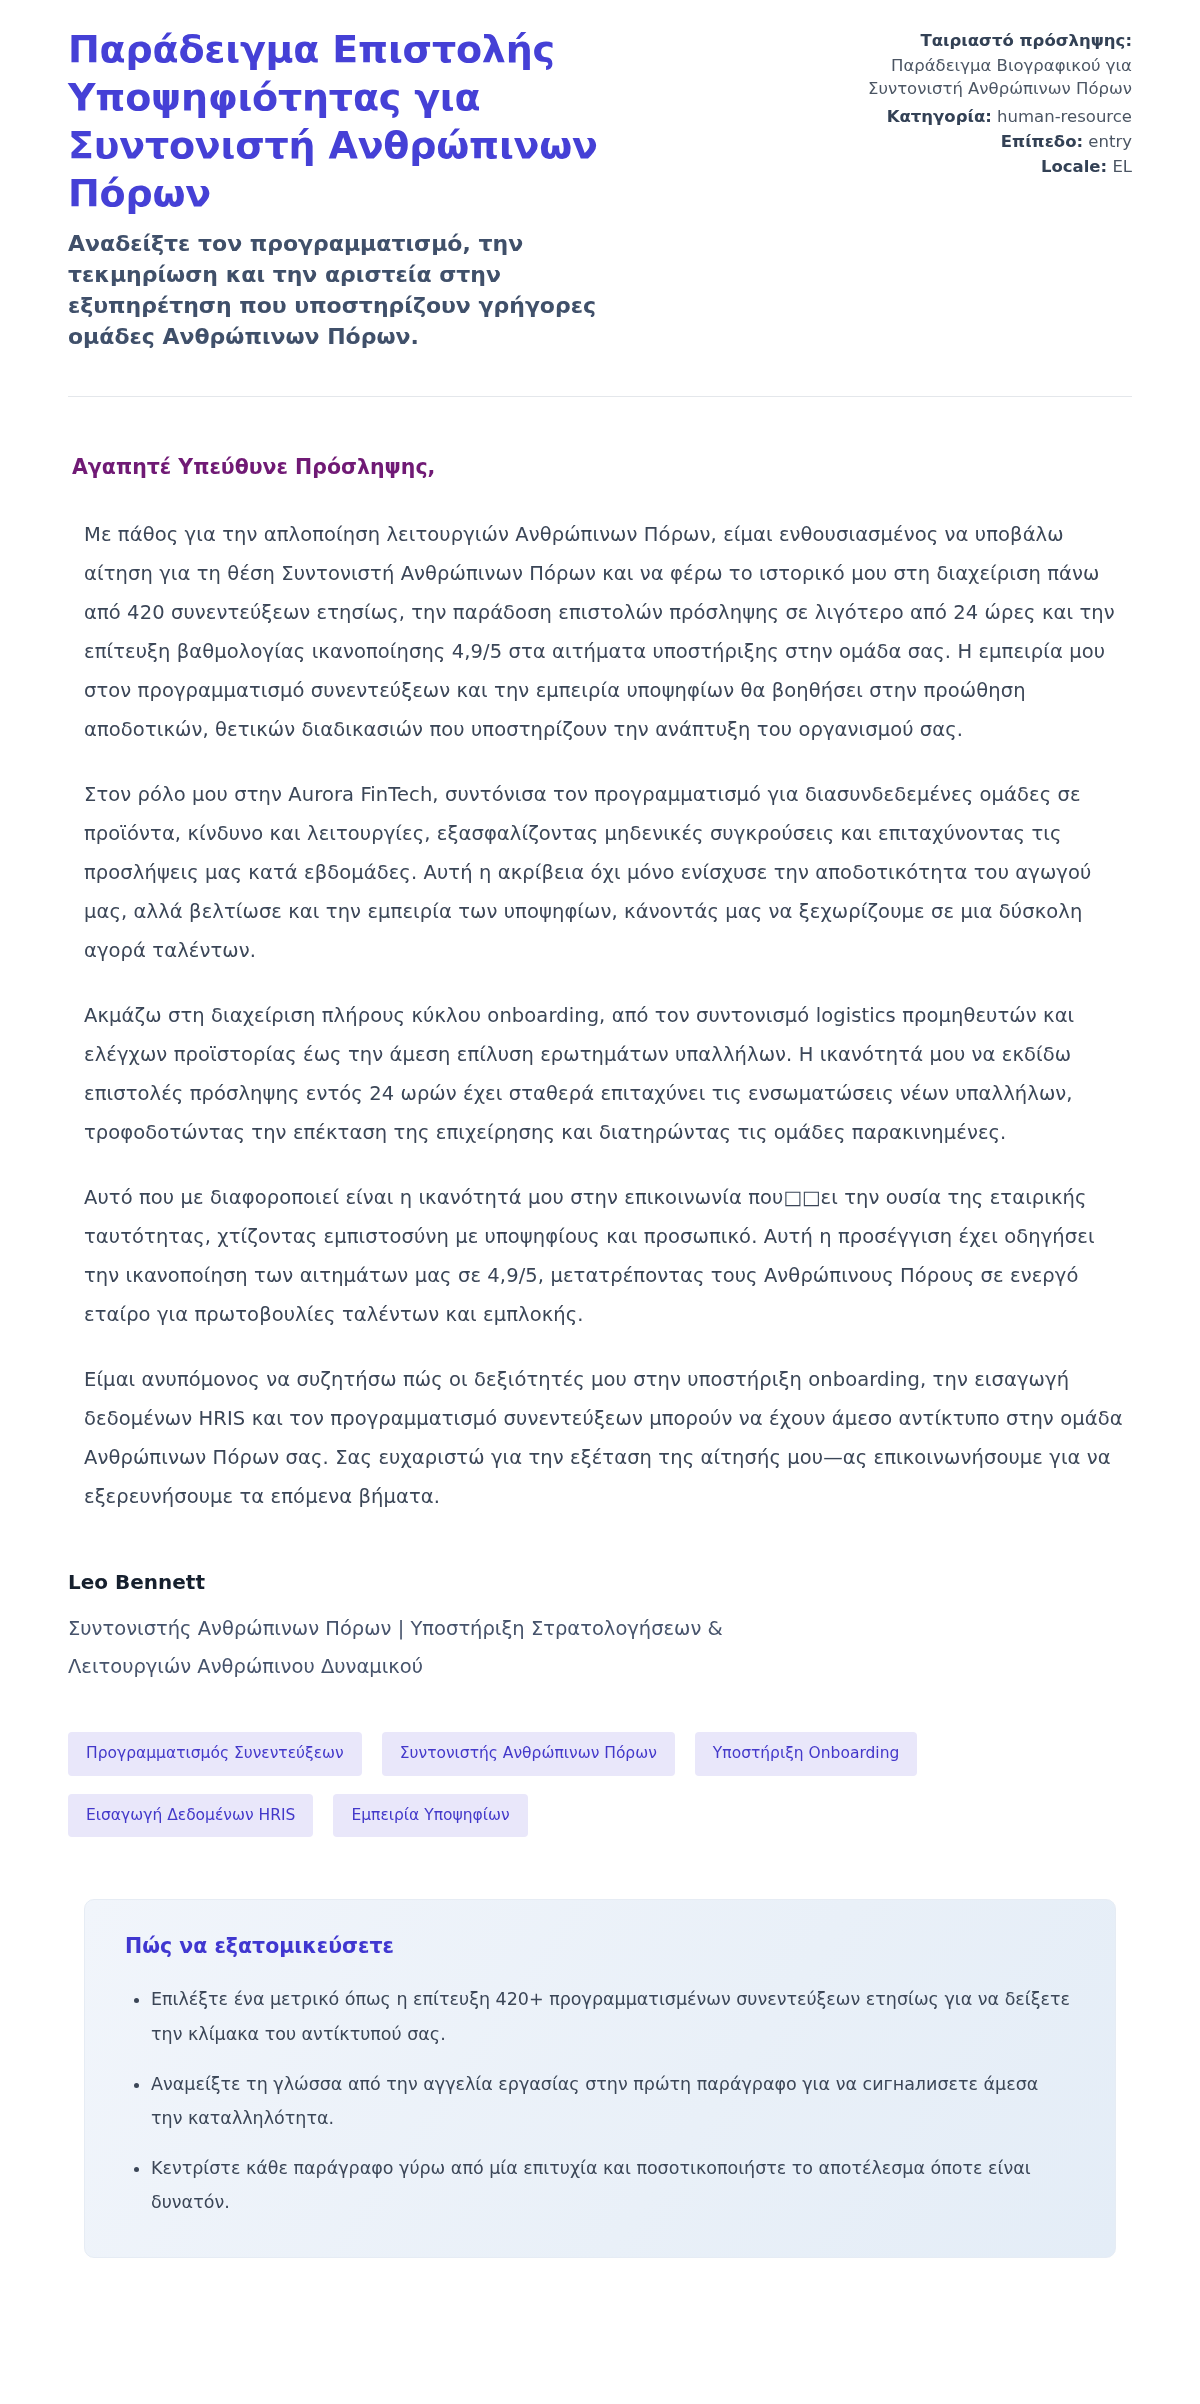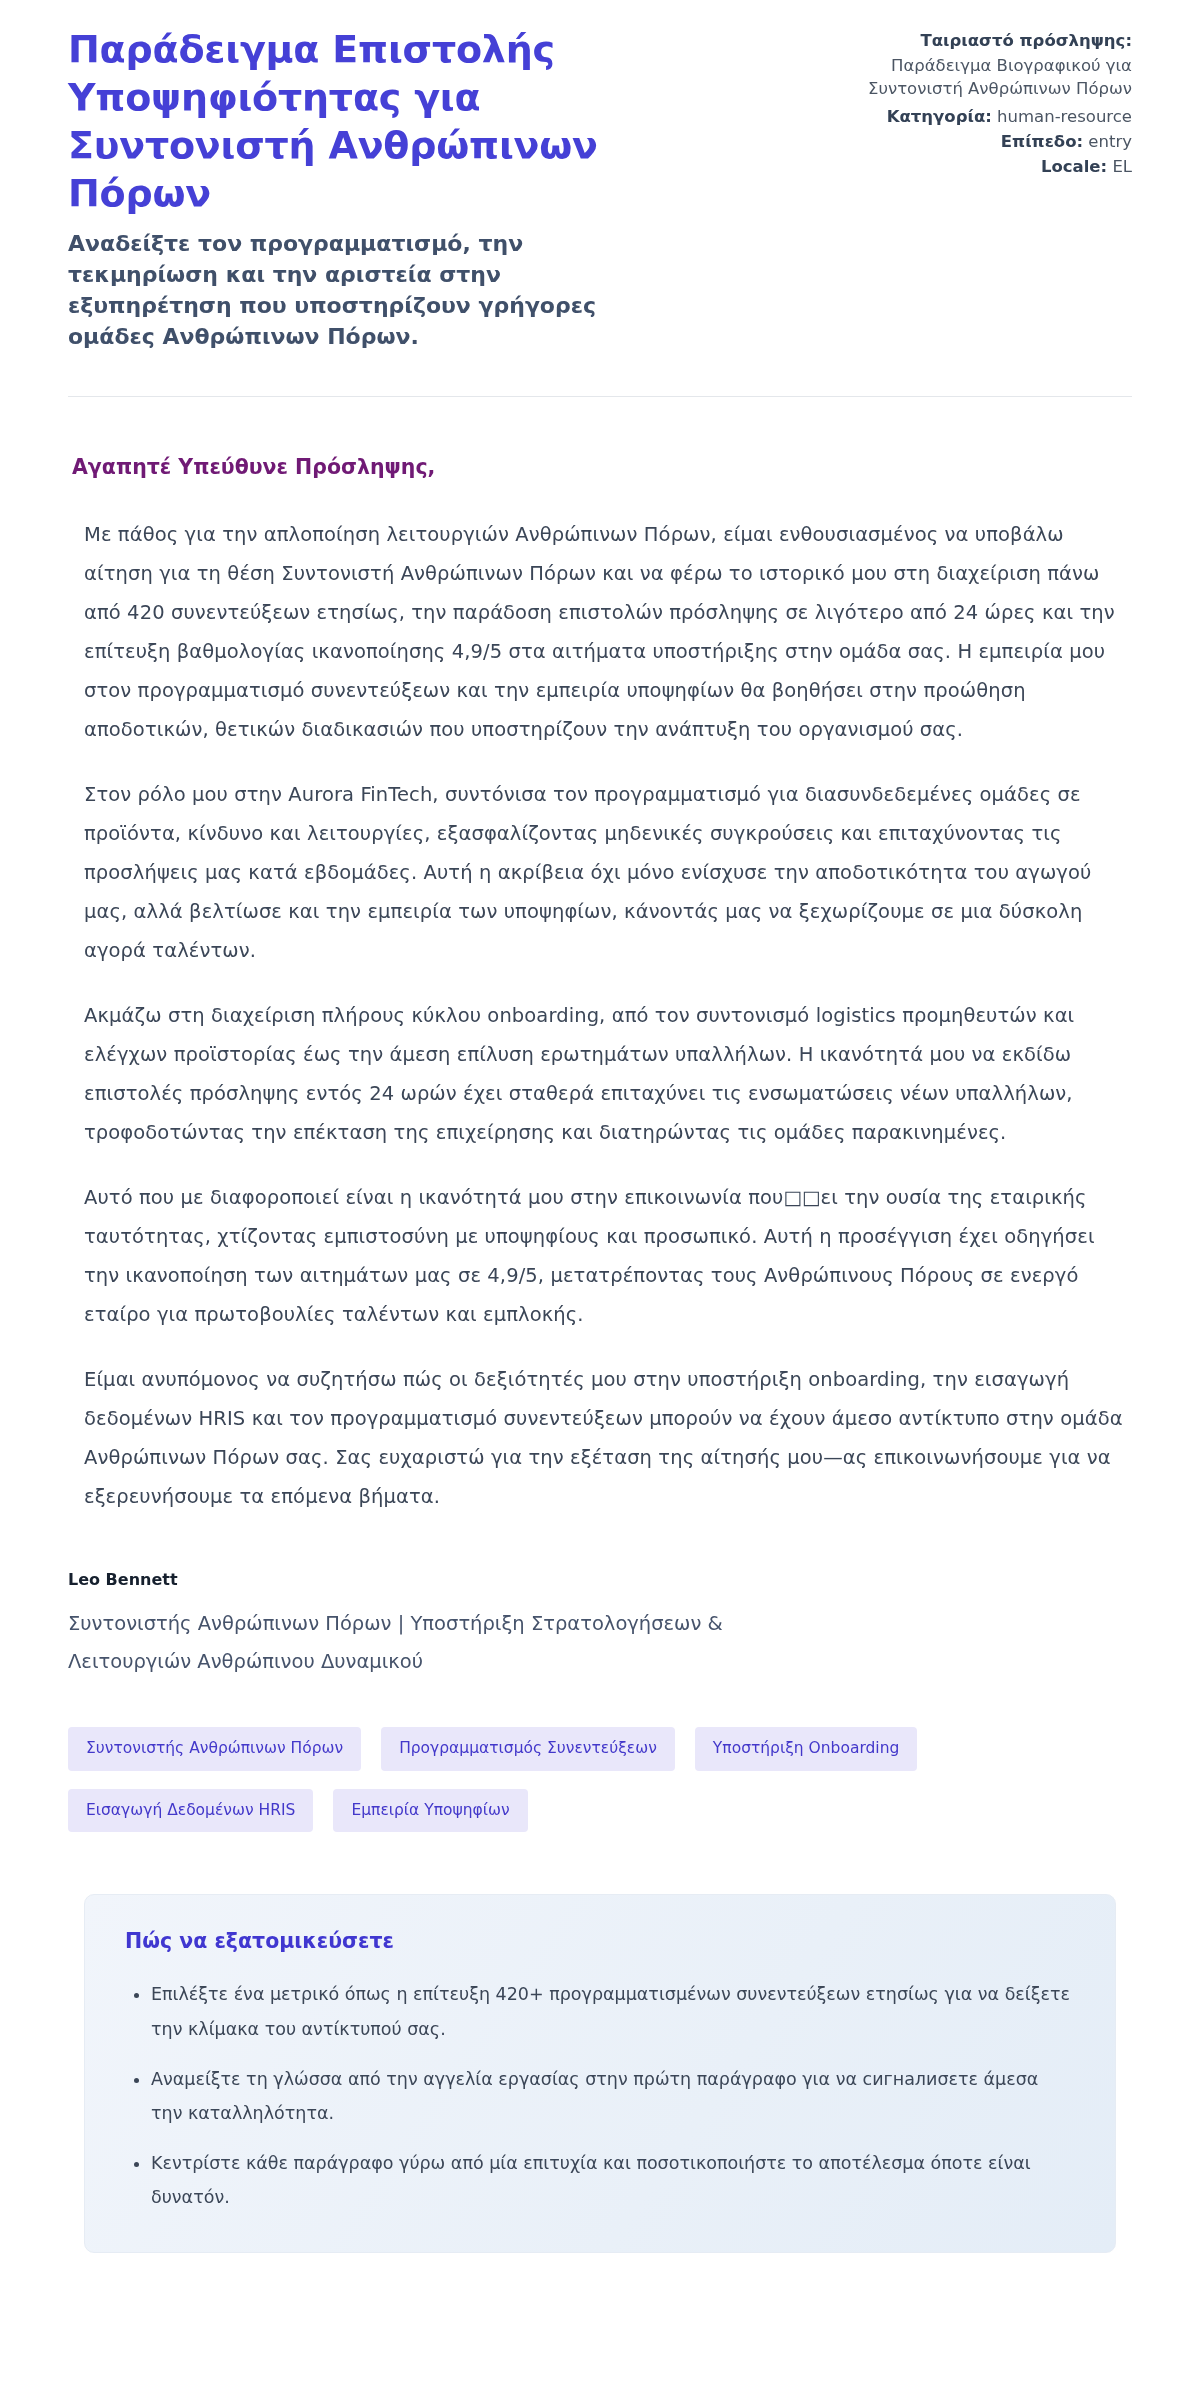--- a/index.html
+++ b/index.html
@@ -72,21 +72,21 @@
     font-size: 19.5px;
     line-height: 2.0;
     letter-spacing: 0.1px;
     color: #3b4657;
   }
   .letter p.body-par:first-of-type { margin-top: 36px; }
   
   .signature { margin-top: 54px; }
   .signature-name {
     margin: 0 0 16px 0;
-    font-size: 16px;
+    font-size: 20px;
     font-weight: 700;
     color: #16202e;
   }
   .signature-title {
     margin: 0;
     max-width: 700px;
     font-size: 19.5px;
     line-height: 1.95;
     color: #46536b;
   }
@@ -179,22 +179,22 @@
     <p class="body-par">Αυτό που με διαφοροποιεί είναι η ικανότητά μου στην επικοινωνία που□□ει την ουσία της εταιρικής ταυτότητας, χτίζοντας εμπιστοσύνη με υποψηφίους και προσωπικό. Αυτή η προσέγγιση έχει οδηγήσει την ικανοποίηση των αιτημάτων μας σε 4,9/5, μετατρέποντας τους Ανθρώπινους Πόρους σε ενεργό εταίρο για πρωτοβουλίες ταλέντων και εμπλοκής.</p>
     <p class="body-par">Είμαι ανυπόμονος να συζητήσω πώς οι δεξιότητές μου στην υποστήριξη onboarding, την εισαγωγή δεδομένων HRIS και τον προγραμματισμό συνεντεύξεων μπορούν να έχουν άμεσο αντίκτυπο στην ομάδα Ανθρώπινων Πόρων σας. Σας ευχαριστώ για την εξέταση της αίτησής μου—ας επικοινωνήσουμε για να εξερευνήσουμε τα επόμενα βήματα.</p>
 
     <div class="signature">
       <p class="signature-name">Leo Bennett</p>
       <p class="signature-title">Συντονιστής Ανθρώπινων Πόρων | Υποστήριξη Στρατολογήσεων &amp; Λειτουργιών Ανθρώπινου Δυναμικού</p>
     </div>
   </div>
 
   <div class="tags">
+    <span class="chip">Προγραμματισμός Συνεντεύξεων</span>
     <span class="chip">Συντονιστής Ανθρώπινων Πόρων</span>
-    <span class="chip">Προγραμματισμός Συνεντεύξεων</span>
     <span class="chip">Υποστήριξη Onboarding</span>
     <span class="chip">Εισαγωγή Δεδομένων HRIS</span>
     <span class="chip">Εμπειρία Υποψηφίων</span>
   </div>
 
   <div class="tips-box">
     <h3 class="tips-heading">Πώς να εξατομικεύσετε</h3>
     <ul class="tips-list">
       <li>Επιλέξτε ένα μετρικό όπως η επίτευξη 420+ προγραμματισμένων συνεντεύξεων ετησίως για να δείξετε την κλίμακα του αντίκτυπού σας.</li>
       <li>Αναμείξτε τη γλώσσα από την αγγελία εργασίας στην πρώτη παράγραφο για να сигналиσετε άμεσα την καταλληλότητα.</li>

